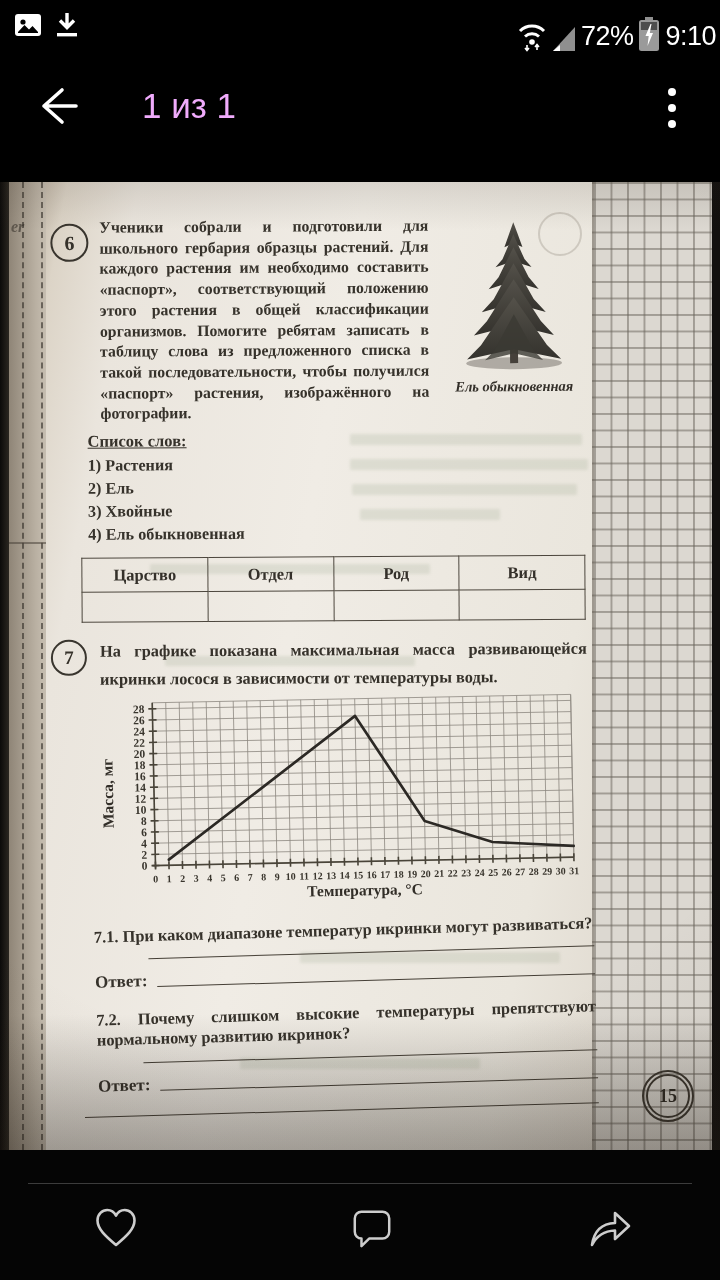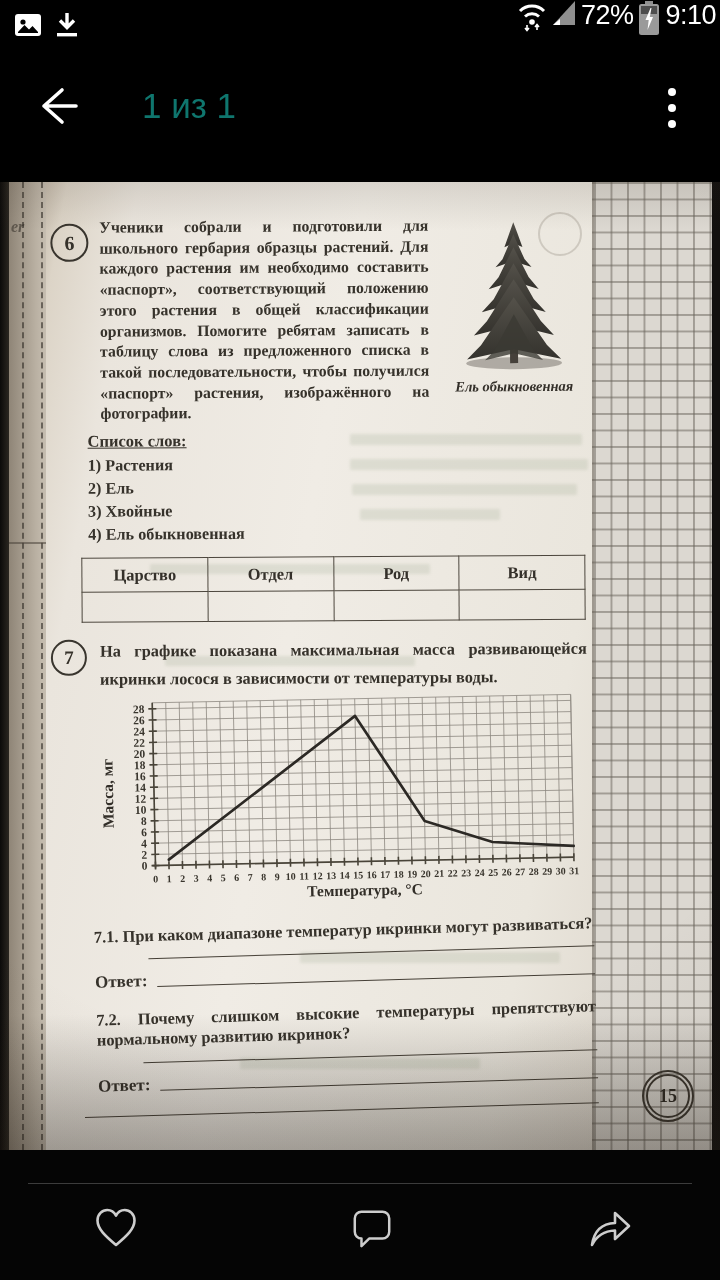--- a/index.html
+++ b/index.html
@@ -1,26 +1,26 @@
 <!DOCTYPE html>
 <html lang="ru"><head>
 <meta charset="utf-8">
 <style>
   html,body{margin:0;padding:0;background:#000;}
   .screen{position:relative;width:720px;height:1280px;background:#000;overflow:hidden;
           font-family:"Liberation Sans",sans-serif;}
   
   .status-bar{position:absolute;left:0;top:0;width:720px;height:52px;background:#000;}
   .sb-left{position:absolute;left:14px;top:11px;display:flex;gap:12px;align-items:center;}
-  .sb-right{position:absolute;right:4px;top:0;height:52px;display:flex;align-items:flex-start;gap:5px;}
+  .sb-right{position:absolute;right:4px;top:0;height:52px;display:flex;align-items:flex-end;gap:5px;}
   .sb-text{color:#fff;font-size:27px;letter-spacing:-0.5px;}
   
   .app-bar{position:absolute;left:0;top:52px;width:720px;height:130px;background:#000;}
   .back-btn{position:absolute;left:34px;top:30px;width:48px;height:48px;}
-  .app-title{position:absolute;left:142px;top:34px;color:#0f766e;font-size:35px;font-weight:400;}
+  .app-title{position:absolute;left:142px;top:34px;color:#f0abfc;font-size:35px;font-weight:400;}
   .menu-btn{position:absolute;right:28px;top:32px;width:40px;height:48px;display:flex;flex-direction:column;
             align-items:center;justify-content:center;gap:8px;}
   .menu-btn i{width:8px;height:8px;border-radius:50%;background:#fff;}
   
   .photo{position:absolute;left:0;top:182px;width:720px;height:968px;background:#e9e4dc;overflow:hidden;}
   .edge-left{position:absolute;left:0;top:0;width:9px;height:100%;background:linear-gradient(to right,#0b0a09,#2a2620);}
   .neighbor{position:absolute;left:9px;top:0;width:38px;height:100%;
             background:linear-gradient(to right,#8f8577,#b9b0a2 70%,#c7bfb2);}
   .neighbor-frag{position:absolute;left:2px;top:36px;font-family:"Liberation Serif",serif;font-style:italic;
                  font-weight:bold;font-size:16px;color:#5f584e;}

